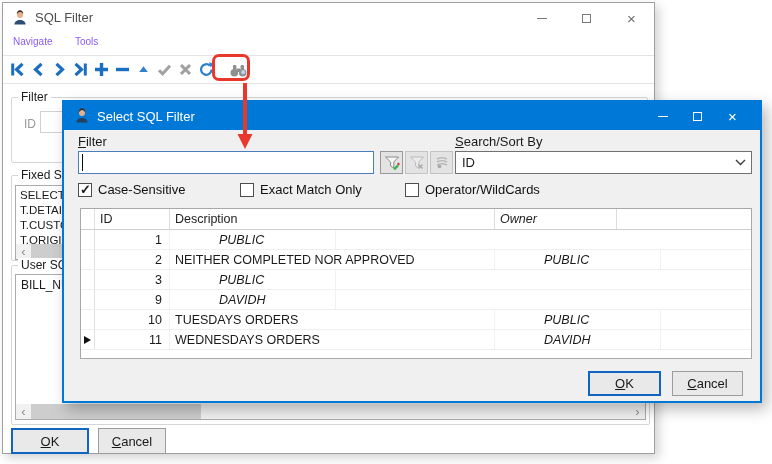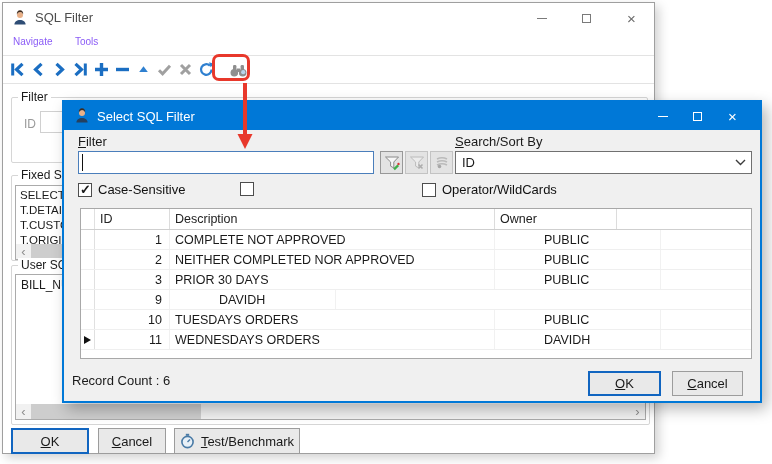--- a/index.html
+++ b/index.html
@@ -89,21 +89,21 @@
   .grid-header { display:flex; height:21px; border-bottom:1px solid #cfcfcf; background:#fff; }
   .gh { font-size:12.5px; color:#222; display:flex; align-items:center; padding-left:5px;
         border-right:1px solid #dcdcdc; }
   .grid-row { display:flex; height:20px; border-bottom:1px solid #efefef; background:#fff; }
   .gc { font-size:12.5px; color:#1a1a1a; display:flex; align-items:center;
         border-right:1px solid #f1f1f1; overflow:hidden; white-space:nowrap; }
   .w-gutter { width:14px; justify-content:center; padding-left:0; border-right:1px solid #e0e0e0; }
   .w-id { width:75px; }
   .gc.w-id { justify-content:flex-end; padding-right:7px; }
   .w-desc { width:325px; } .gc.w-desc { padding-left:5px; }
-  .w-owner { width:122px; } .gc.w-owner { padding-left:5px;margin-left:44px; }
+  .w-owner { width:122px;font-style:italic; } .gc.w-owner { padding-left:5px;margin-left:44px; }
   .w-fill { flex:1; border-right:none !important; }
   .selarrow { width:0; height:0; border-left:7px solid #111;
               border-top:4px solid transparent; border-bottom:4px solid transparent; }
 
   .record-count { position:absolute; left:8px; top:243px; font-size:13px; color:#1a1a1a; }
   .dlg-btn { position:absolute; top:241px; height:25px; background:#e9e9e9; border:1px solid #9c9c9c;
              font-size:13px; color:#1a1a1a; display:flex; align-items:center; justify-content:center; }
   .dlg-btn.focused { border:2px solid #1165c0; }
 
   
@@ -246,28 +246,20 @@
         </div>
       </div>
     </div>
 
     <div class="btn focused" style="left:8px; top:425px; width:78px">
       <span><u>O</u>K</span>
     </div>
     <div class="btn" style="left:95px; top:425px; width:68px">
       <span><u>C</u>ancel</span>
     </div>
-    <div class="btn" style="left:171px; top:425px; width:126px">
-      <svg width="15" height="16" viewBox="0 0 15 16">
-        <rect x="5.8" y="0.8" width="3.4" height="2" fill="#4a7ba6"></rect>
-        <circle cx="7.5" cy="9" r="5.6" fill="#e8f0f7" stroke="#4a7ba6" stroke-width="1.6"></circle>
-        <path d="M7.5 9L10 6.6" stroke="#4a7ba6" stroke-width="1.4" fill="none"></path>
-      </svg>
-      <span><u>T</u>est/Benchmark</span>
-    </div>
   </div>
 
   <div class="dlg">
 
     <div class="dlg-titlebar">
       <svg class="dlg-title-icon" viewBox="0 0 16 16">
         <circle cx="8" cy="4.9" r="3" fill="#e8b088"></circle>
         <path d="M4.9 4.6a3.2 3.2 0 0 1 6.2-.4c.5-2.2-1-4-3.1-4-2 0-3.5 1.8-3.1 4.4z" fill="#3d2b1f"></path>
         <path d="M2.4 14.6c0-3.1 2.5-4.7 5.6-4.7s5.6 1.6 5.6 4.7z" fill="#24405f"></path>
       </svg>
@@ -320,53 +312,52 @@
             </svg>
         </span>
       </div>
 
       <div class="cb-item" style="left:14px">
         <span class="cb-box checked"></span>
         <span class="cb-label">Case-Sensitive</span>
       </div>
       <div class="cb-item" style="left:176px">
         <span class="cb-box"></span>
-      </div>
-      <div class="cb-item" style="left:358px">
+        <span class="cb-label">Exact Match Only</span>
+      </div>
+      <div class="cb-item" style="left:341px">
         <span class="cb-box"></span>
         <span class="cb-label">Operator/WildCards</span>
       </div>
 
       <div class="grid">
         <div class="grid-header">
           <div class="gh w-gutter"></div>
           <div class="gh w-id">ID</div>
           <div class="gh w-desc">Description</div>
           <div class="gh w-owner">Owner</div>
           <div class="gh w-fill"></div>
         </div>
         <div>
             <div class="grid-row">
               <div class="gc w-gutter"></div>
               <div class="gc w-id">1</div>
-              <div class="gc w-desc">COMPLETE NOT APPROVED</div>
               <div class="gc w-owner">PUBLIC</div>
               <div class="gc w-fill"></div>
             </div>
             <div class="grid-row">
               <div class="gc w-gutter"></div>
               <div class="gc w-id">2</div>
               <div class="gc w-desc">NEITHER COMPLETED NOR APPROVED</div>
               <div class="gc w-owner">PUBLIC</div>
               <div class="gc w-fill"></div>
             </div>
             <div class="grid-row">
               <div class="gc w-gutter"></div>
               <div class="gc w-id">3</div>
-              <div class="gc w-desc">PRIOR 30 DAYS</div>
               <div class="gc w-owner">PUBLIC</div>
               <div class="gc w-fill"></div>
             </div>
             <div class="grid-row">
               <div class="gc w-gutter"></div>
               <div class="gc w-id">9</div>
               <div class="gc w-owner">DAVIDH</div>
               <div class="gc w-fill"></div>
             </div>
             <div class="grid-row">
@@ -381,21 +372,20 @@
                 <span class="selarrow"></span>
               </div>
               <div class="gc w-id">11</div>
               <div class="gc w-desc">WEDNESDAYS ORDERS</div>
               <div class="gc w-owner">DAVIDH</div>
               <div class="gc w-fill"></div>
             </div>
           </div>
       </div>
 
-      <div class="record-count">Record Count : 6</div>
 
       <div class="dlg-btn focused" style="left:524px; width:73px">
         <span><u>O</u>K</span>
       </div>
       <div class="dlg-btn" style="left:608px; width:71px">
         <span><u>C</u>ancel</span>
       </div>
     </div>
   </div>
 

